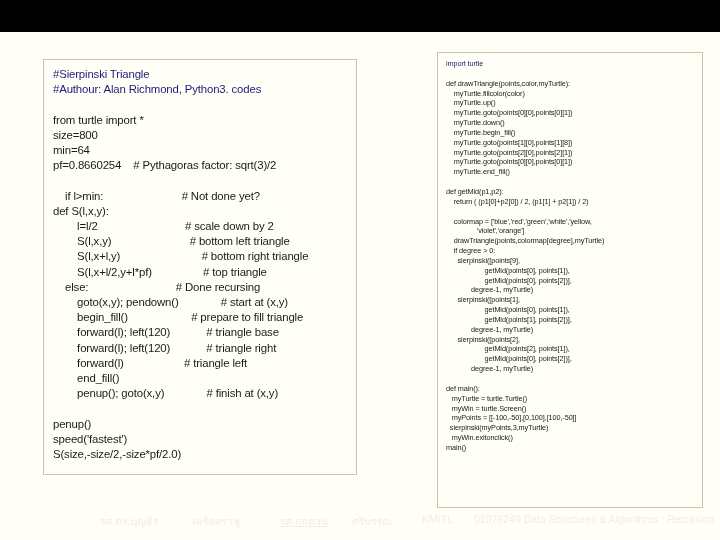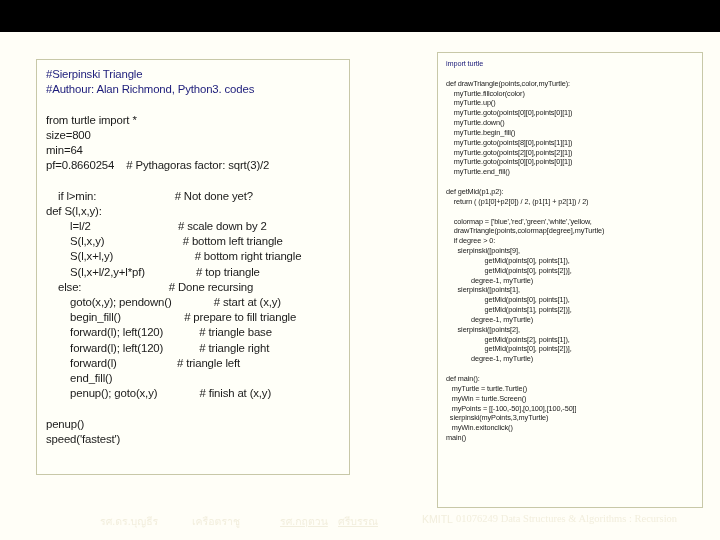--- a/index.html
+++ b/index.html
@@ -29,21 +29,21 @@
     background: #000000;
   }
   .code-box {
     position: absolute;
     background: #fffff8;
     border: 1px solid #c8c8a8;
     box-sizing: border-box;
     overflow: hidden;
   }
   #left-box {
-    left: 36px;
+    left: 43px;
     top: 59px;
     width: 314px;
     height: 416px;
     padding: 7px 0 0 9px;
   }
   #right-box {
     left: 437px;
     top: 52px;
     width: 266px;
     height: 456px;
@@ -81,23 +81,23 @@
     position: absolute;
     white-space: pre;
     font-family: "Liberation Sans", sans-serif;
     font-size: 10.5px;
     color: #f2eedd;
     top: 0;
   }
   #footer-a { left: 100px; }
   #footer-b { left: 192px; }
   #footer-c { left: 280px; text-decoration: underline; }
-  #footer-d { left: 338px; text-decoration: underline; }
+  #footer-d { left: 352px; }
   #footer-e { left: 422px; }
-  #footer-f { left: 456px; font-family: Liberation Serif, serif; }
+  #footer-f { left: 474px; }
 </style>
 </head>
 <body>
 
 <div id="slide">
 
   <div id="top-bar"></div>
 
   <div id="left-box" class="code-box">
       <div class="code-line hdr">#Sierpinski Triangle</div>
@@ -118,40 +118,42 @@
       <div class="code-line">        goto(x,y); pendown()              # start at (x,y)</div>
       <div class="code-line">        begin_fill()                     # prepare to fill triangle</div>
       <div class="code-line">        forward(l); left(120)            # triangle base</div>
       <div class="code-line">        forward(l); left(120)            # triangle right</div>
       <div class="code-line">        forward(l)                    # triangle left</div>
       <div class="code-line">        end_fill()</div>
       <div class="code-line">        penup(); goto(x,y)              # finish at (x,y)</div>
       <div class="code-line blank">&nbsp;</div>
       <div class="code-line">penup()</div>
       <div class="code-line">speed('fastest')</div>
+      <div class="code-line">S(size,-size/2,-size*pf/2.0)</div>
     </div>
 
   <div id="right-box" class="code-box">
       <div class="code-line hdr">import turtle</div>
       <div class="code-line blank">&nbsp;</div>
       <div class="code-line">def drawTriangle(points,color,myTurtle):</div>
       <div class="code-line">    myTurtle.fillcolor(color)</div>
       <div class="code-line">    myTurtle.up()</div>
       <div class="code-line">    myTurtle.goto(points[0][0],points[0][1])</div>
       <div class="code-line">    myTurtle.down()</div>
       <div class="code-line">    myTurtle.begin_fill()</div>
-      <div class="code-line">    myTurtle.goto(points[8][0],points[1][1])</div>
+      <div class="code-line">    myTurtle.goto(points[1][0],points[1][8])</div>
       <div class="code-line">    myTurtle.goto(points[2][0],points[2][1])</div>
       <div class="code-line">    myTurtle.goto(points[0][0],points[0][1])</div>
       <div class="code-line">    myTurtle.end_fill()</div>
       <div class="code-line blank">&nbsp;</div>
       <div class="code-line">def getMid(p1,p2):</div>
       <div class="code-line">    return ( (p1[0]+p2[0]) / 2, (p1[1] + p2[1]) / 2)</div>
       <div class="code-line blank">&nbsp;</div>
       <div class="code-line">    colormap = ['blue','red','green','white','yellow,</div>
+      <div class="code-line">                'violet','orange']</div>
       <div class="code-line">    drawTriangle(points,colormap[degree],myTurtle)</div>
       <div class="code-line">    if degree &gt; 0:</div>
       <div class="code-line">      sierpinski([points[9],</div>
       <div class="code-line">                    getMid(points[0], points[1]),</div>
       <div class="code-line">                    getMid(points[0], points[2])],</div>
       <div class="code-line">             degree-1, myTurtle)</div>
       <div class="code-line">      sierpinski([points[1],</div>
       <div class="code-line">                    getMid(points[0], points[1]),</div>
       <div class="code-line">                    getMid(points[1], points[2])],</div>
       <div class="code-line">             degree-1, myTurtle)</div>

